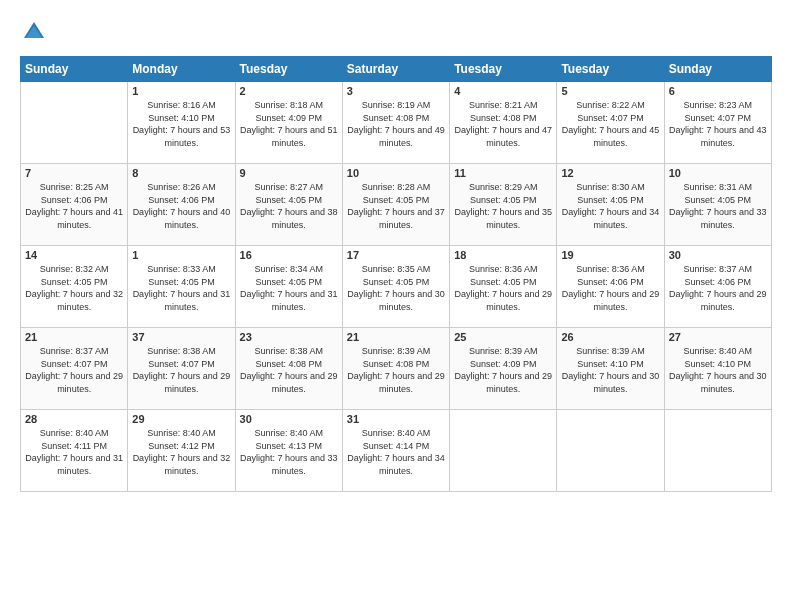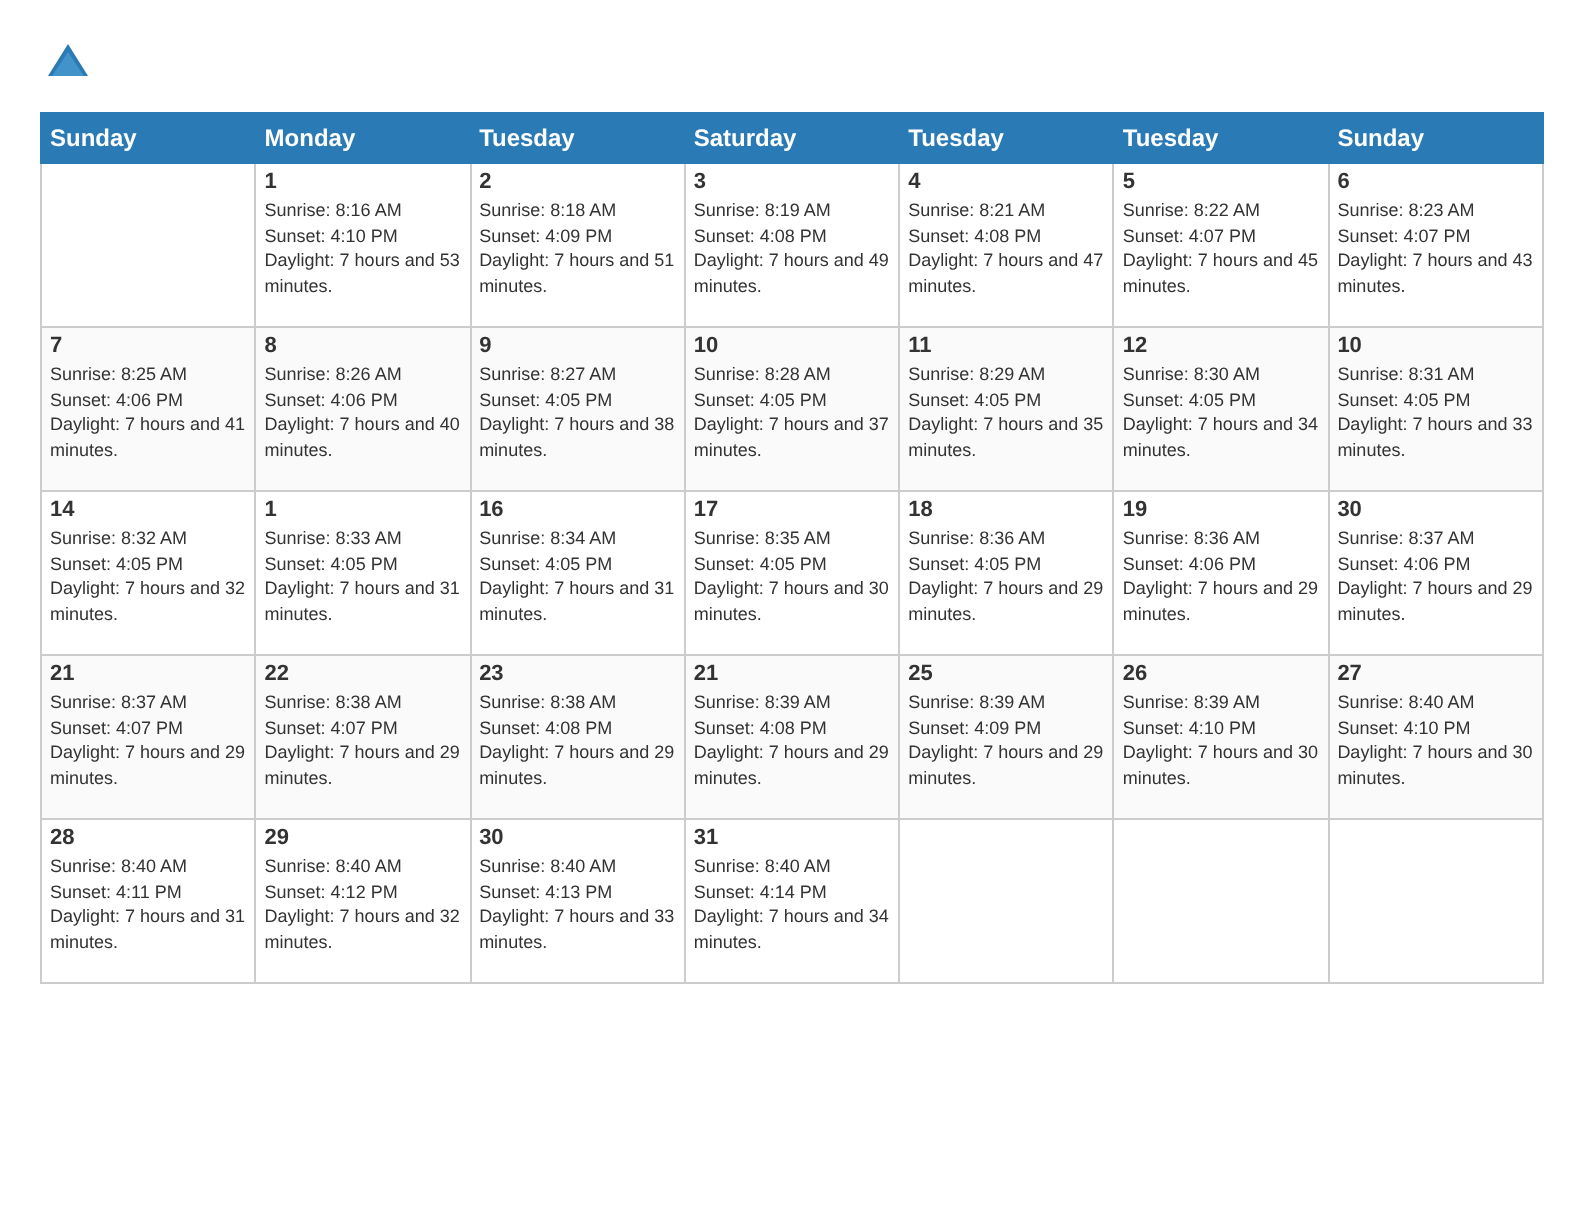--- a/index.html
+++ b/index.html
@@ -86,20 +86,21 @@
     .day-num {
       font-size: 11px;
       font-weight: bold;
       display: block;
       margin-bottom: 2px;
     }
     .cell-content {
       font-size: 9px;
       line-height: 1.4;
       color: #333;
+      text-align: center;
     }
     .empty-cell {
       background: #f9f9f9;
     }
     tr:nth-child(even) td {
       background: #fafafa;
     }
     tr:nth-child(odd) td {
       background: #ffffff;
     }
@@ -226,21 +227,21 @@
             <span class="day-num">30</span>
             <div class="cell-content">Sunrise: 8:37 AM<br>Sunset: 4:06 PM<br>Daylight: 7 hours and 29 minutes.</div>
           </td>
         </tr>
         <tr>
           <td>
             <span class="day-num">21</span>
             <div class="cell-content">Sunrise: 8:37 AM<br>Sunset: 4:07 PM<br>Daylight: 7 hours and 29 minutes.</div>
           </td>
           <td>
-            <span class="day-num">22</span>
+            <span class="day-num">37</span>
             <div class="cell-content">Sunrise: 8:38 AM<br>Sunset: 4:07 PM<br>Daylight: 7 hours and 29 minutes.</div>
           </td>
           <td>
             <span class="day-num">23</span>
             <div class="cell-content">Sunrise: 8:38 AM<br>Sunset: 4:08 PM<br>Daylight: 7 hours and 29 minutes.</div>
           </td>
           <td>
             <span class="day-num">21</span>
             <div class="cell-content">Sunrise: 8:39 AM<br>Sunset: 4:08 PM<br>Daylight: 7 hours and 29 minutes.</div>
           </td>

